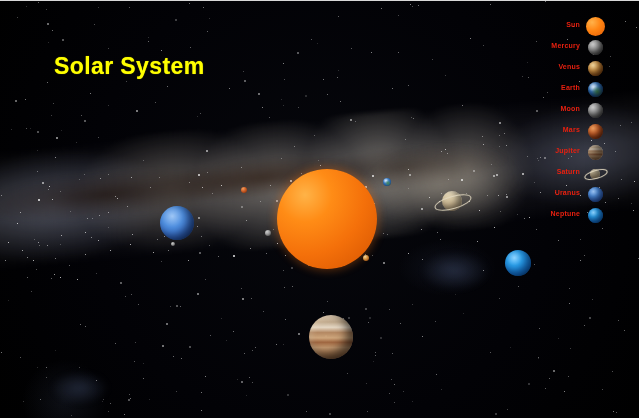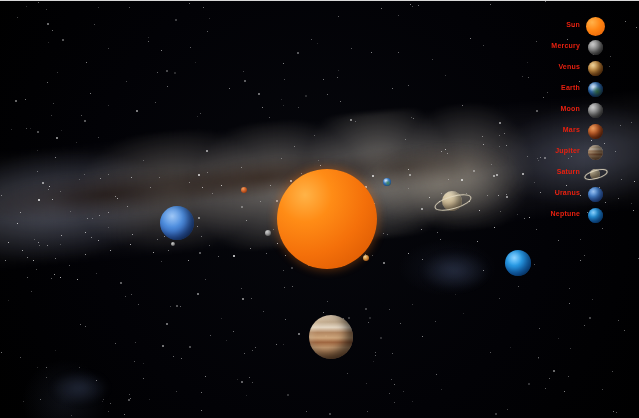--- a/index.html
+++ b/index.html
@@ -679,20 +679,21 @@
       <span class="star" style="left: 101.8px; top: 400.2px; width: 1px; height: 1px; opacity: 0.21;"></span>
       <span class="star" style="left: 354.8px; top: 120.4px; width: 1px; height: 1px; opacity: 0.42;"></span>
       <span class="star" style="left: 251.4px; top: 297.3px; width: 1px; height: 1px; opacity: 0.47;"></span>
       <span class="star" style="left: 632.6px; top: 209.2px; width: 1px; height: 1px; opacity: 0.74;"></span>
       <span class="star" style="left: 604px; top: 141.9px; width: 1px; height: 1px; opacity: 0.72;"></span>
       <span class="star" style="left: 473.3px; top: 168.5px; width: 2px; height: 2px; opacity: 0.47;"></span>
       <span class="star" style="left: 5.3px; top: 258.8px; width: 1px; height: 1px; opacity: 0.69;"></span>
       <span class="star" style="left: 393.6px; top: 401.4px; width: 1px; height: 1px; opacity: 0.38;"></span>
     </div>
 
+  <div class="title">Solar System</div>
 
   <div class="body sun-main" style="left:277px; top:168px; width:100px; height:100px;"></div>
 
   <div class="body uranus-body" style="left:160px; top:205px; width:34px; height:34px; box-shadow: inset -5px -4px 9px rgba(0,0,0,0.55);"></div>
 
   <div class="body jupiter-body" style="left:309px; top:314px; width:44px; height:44px;"></div>
 
   <div class="body saturn-body" style="left:442px; top:190px; width:20px; height:20px;"></div>
   <div class="saturn-ring" style="left:434px; top:195px; width:36px; height:11px;"></div>
 

